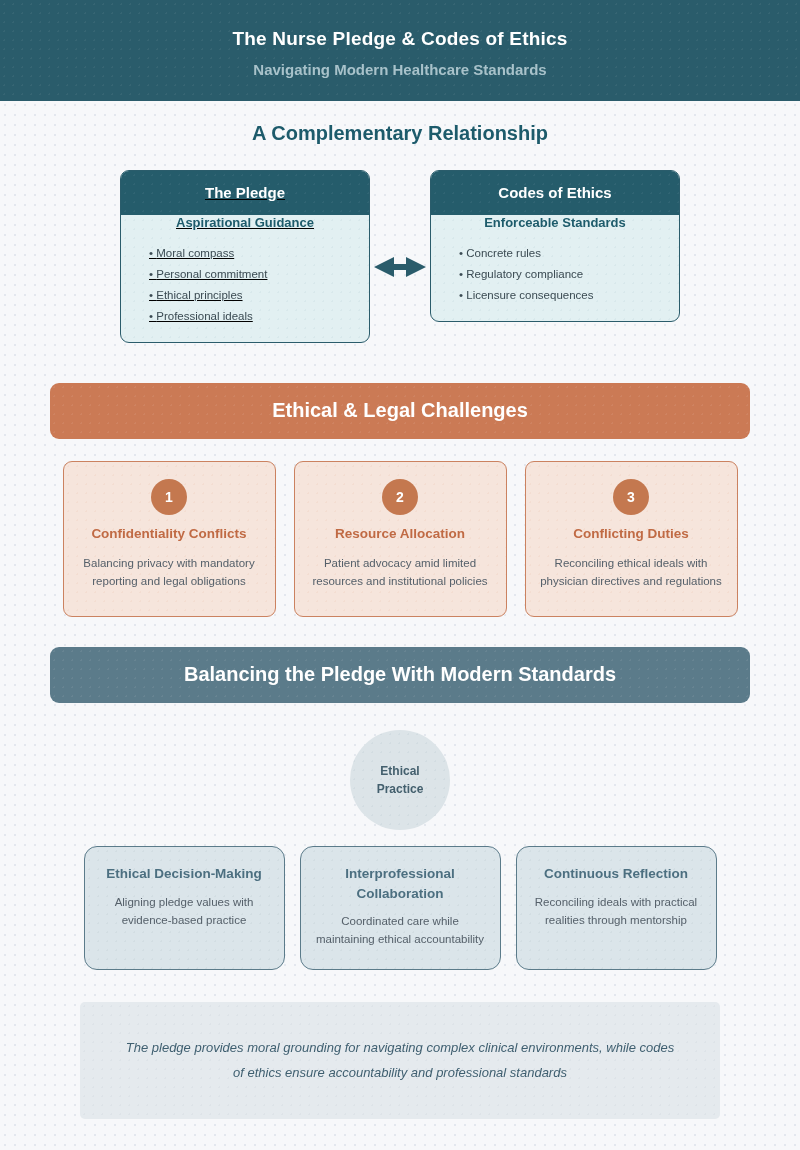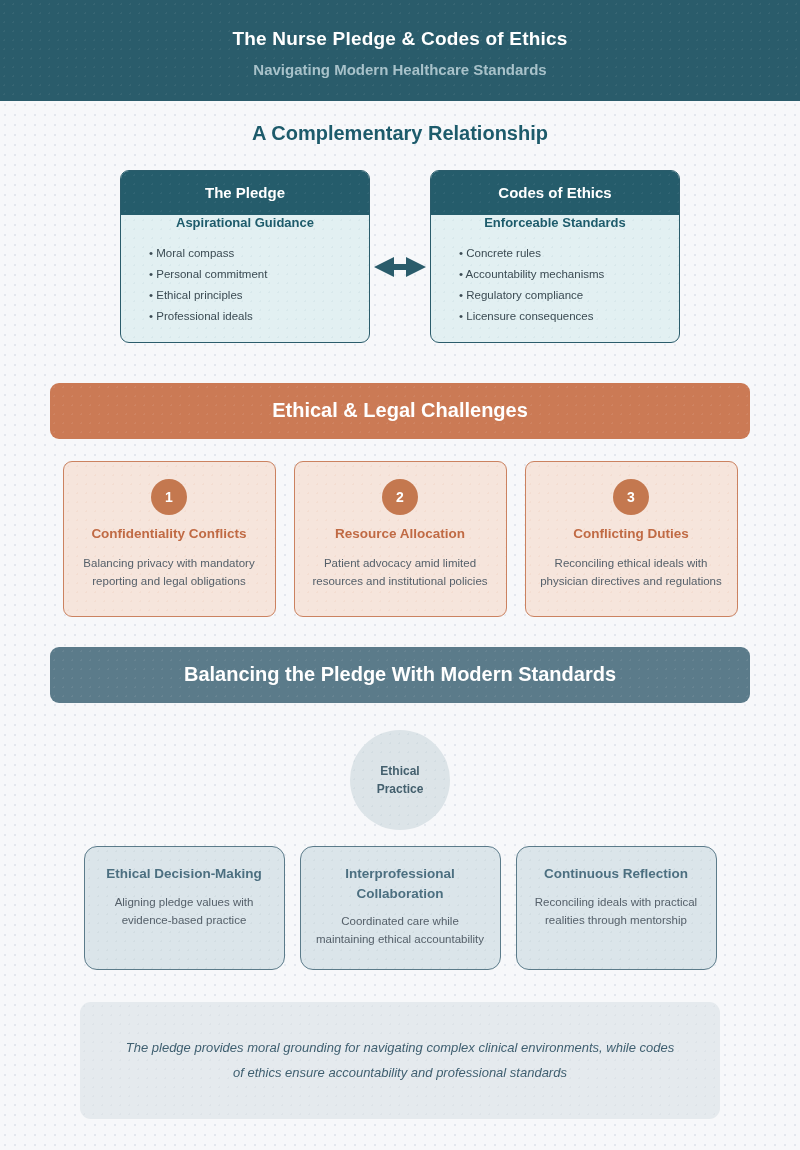--- a/index.html
+++ b/index.html
@@ -60,21 +60,21 @@
   }
   .compare-card {
     width: 250px;
     border: 1.5px solid #2a5c6b;
     border-radius: 9px;
     overflow: hidden;
     background-color: #e2f0f2;
     background-image: radial-gradient(rgba(42,92,107,0.05) 1px, transparent 1px);
     background-size: 9px 9px;
   }
-  .compare-card.left  { margin-right: 60px; }
+  .compare-card.left  { margin-right: 60px; text-decoration: underline; }
   .compare-head {
     background-color: #255c6b;
     background-image: radial-gradient(rgba(255,255,255,0.05) 1px, transparent 1px);
     background-size: 9px 9px;
     color: #ffffff;
     font-size: 15px;
     font-weight: bold;
     text-align: center;
     padding: 13px 0 14px;
   }
@@ -214,21 +214,21 @@
     color: #55606a;
     font-size: 11.5px;
     line-height: 1.58;
   }
 
   
   .quote-panel {
     width: 640px;
     min-height: 117px;
     margin: 32px auto 0;
-    border-radius: 11px;
+    border-radius: 5px;
     background-color: #e5eaee;
     background-image: radial-gradient(rgba(91,123,138,0.06) 1px, transparent 1px);
     background-size: 9px 9px;
     display: flex;
     align-items: center;
     justify-content: center;
   }
   .quote-text {
     color: #3f5f70;
     font-size: 13px;
@@ -259,21 +259,20 @@
       <li>Ethical principles</li>
       <li>Professional ideals</li>
     </ul>
   </div>
 
   <div class="compare-card right">
     <div class="compare-head">Codes of Ethics</div>
     <div class="compare-subhead">Enforceable Standards</div>
     <ul class="compare-list">
       <li>Concrete rules</li>
-      <li>Accountability mechanisms</li>
       <li>Regulatory compliance</li>
       <li>Licensure consequences</li>
     </ul>
   </div>
 
   <svg class="arrow-connector" viewBox="0 0 56 26">
     <path d="M2 13 L22 3 L22 10 L34 10 L34 3 L54 13 L34 23 L34 16 L22 16 L22 23 Z" fill="#2a5c6b"></path>
   </svg>
 </div>
 

